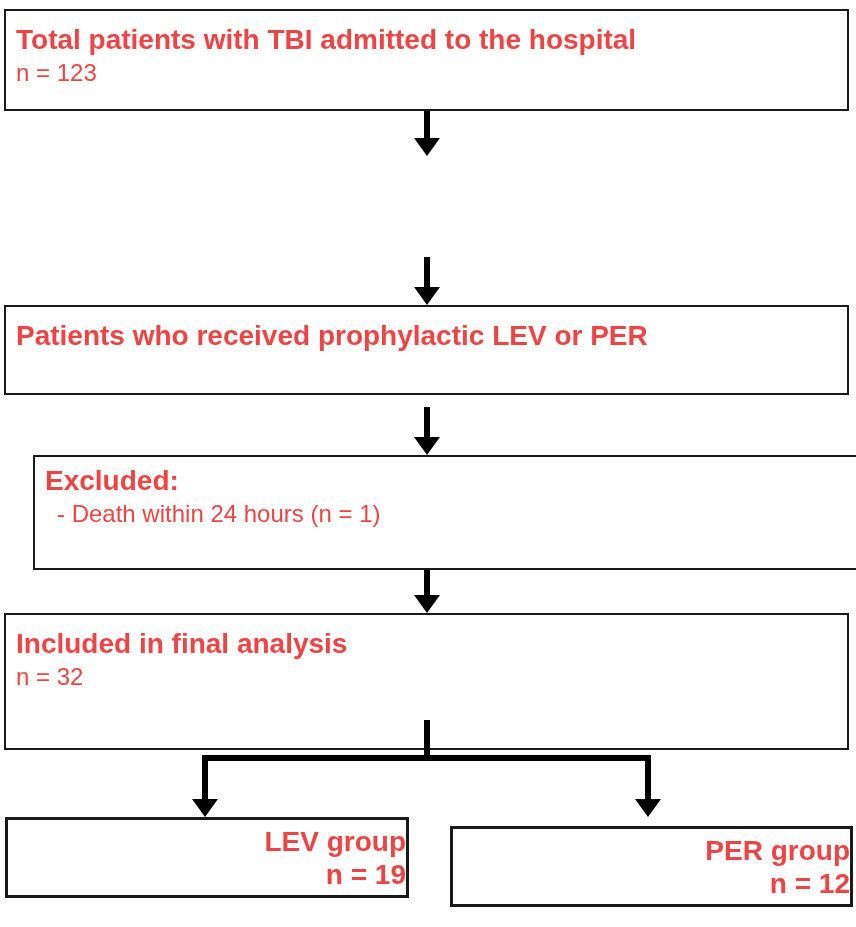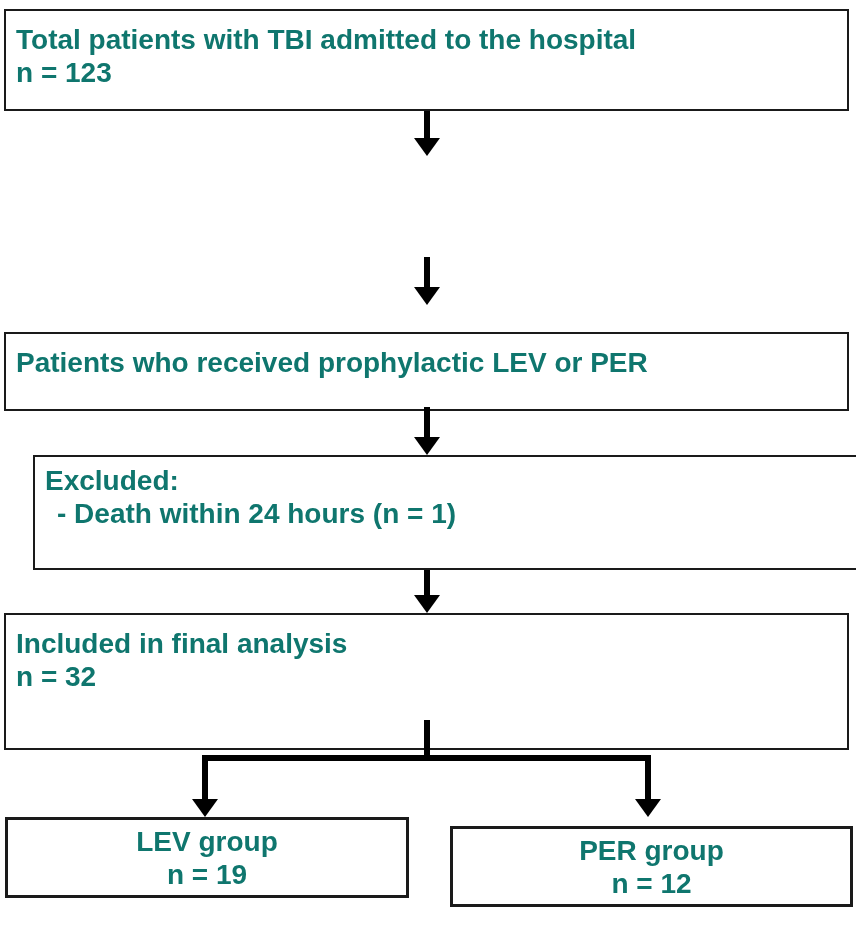--- a/index.html
+++ b/index.html
@@ -6,59 +6,59 @@
     margin: 0;
     padding: 0;
     background: #ffffff;
   }
   .canvas {
     position: relative;
     width: 856px;
     height: 927px;
     background: #ffffff;
     font-family: "Liberation Sans", "DejaVu Sans", sans-serif;
-    color: #0f766e;
+    color: #ef4444;
   }
   
   .fbox {
     position: absolute;
     left: 4px;
     width: 845px;
     box-sizing: border-box;
     border: 2px solid #1a1a1a;
     background: #ffffff;
     padding: 12px 12px 0 10px;
   }
   .fbox .t {
     font-size: 28px;
     line-height: 33px;
     font-weight: bold;
     white-space: nowrap;
   }
   .fbox .s {
-    font-size: 28px;
+    font-size: 24px;
     line-height: 33px;
-    font-weight: bold;
+    font-weight: normal;
     white-space: nowrap;
   }
   .fbox .item {
     padding-left: 12px;
   }
   #box-excluded { padding-top: 7px; margin-left: 29px; }
   
   .gbox {
     position: absolute;
     top: 817px;
     height: 81px;
     box-sizing: border-box;
     border: 3px solid #1a1a1a;
     background: #ffffff;
     display: flex;
     flex-direction: column;
-    align-items: center;
+    align-items: flex-end;
     justify-content: center;
     text-align: center;
   }
   .gbox .t {
     font-size: 28px;
     line-height: 33px;
     font-weight: bold;
     white-space: nowrap;
   }
   .gbox .s {
@@ -125,21 +125,21 @@
     <span class="shaft"></span>
     <span class="head"></span>
   </div>
 
 
   <div class="varrow" style="left:427px;top:257px;height:48px;">
     <span class="shaft"></span>
     <span class="head"></span>
   </div>
 
-  <div class="fbox" style="top:305px;height:79px;margin-top:27px;">
+  <div class="fbox" style="top:305px;height:90px;">
     <div class="t">Patients who received prophylactic LEV or PER</div>
   </div>
 
   <div class="varrow" style="left:427px;top:407px;height:48px;">
     <span class="shaft"></span>
     <span class="head"></span>
   </div>
 
   <div class="fbox" id="box-excluded" style="top:455px;height:115px;">
     <div class="t">Excluded:</div>

